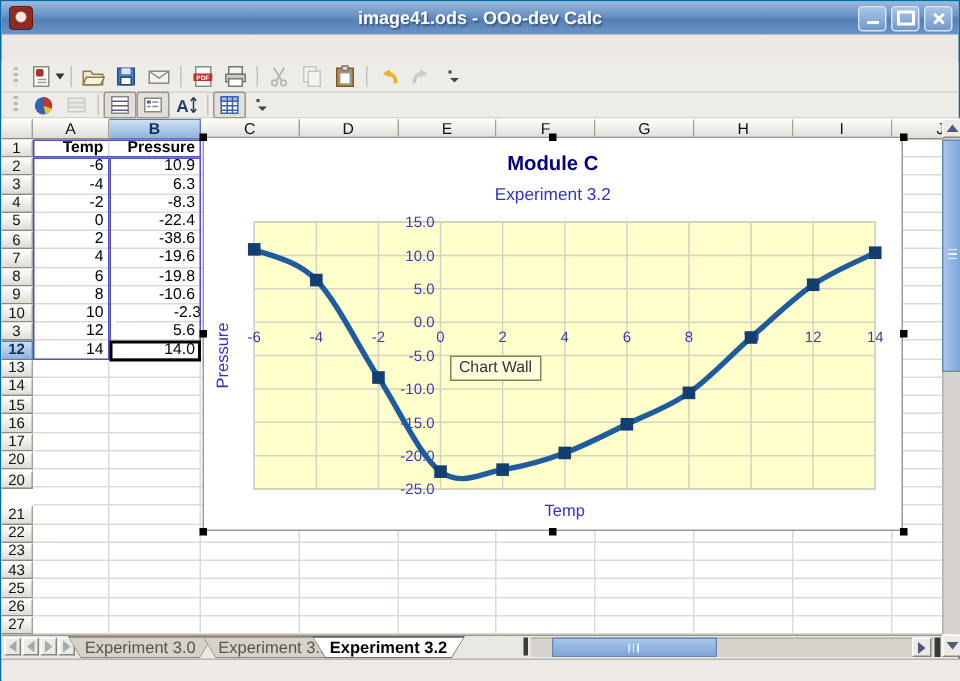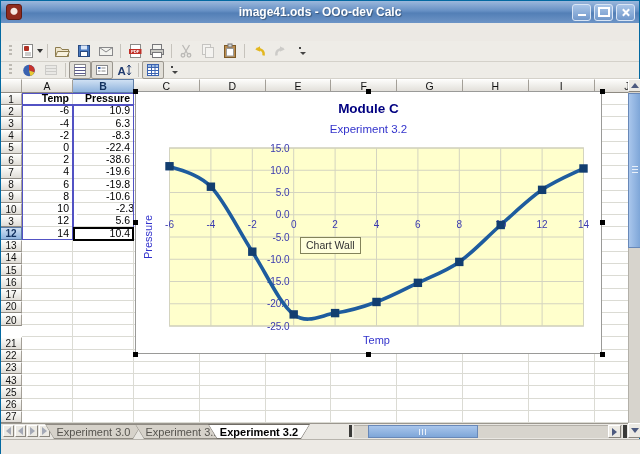--- a/index.html
+++ b/index.html
@@ -435,21 +435,21 @@
       <div class="cell" style="left: 133px; top: 136.22px; width: 65.8px; height: 12.222px;"></div>
       <div class="cell" style="left: 198.8px; top: 136.22px; width: 65.8px; height: 12.222px;"></div>
       <div class="cell" style="left: 264.6px; top: 136.22px; width: 65.8px; height: 12.222px;"></div>
       <div class="cell" style="left: 330.4px; top: 136.22px; width: 65.8px; height: 12.222px;"></div>
       <div class="cell" style="left: 396.2px; top: 136.22px; width: 65.8px; height: 12.222px;"></div>
       <div class="cell" style="left: 462px; top: 136.22px; width: 65.8px; height: 12.222px;"></div>
       <div class="cell" style="left: 527.8px; top: 136.22px; width: 65.8px; height: 12.222px;"></div>
       <div class="cell" style="left: 593.6px; top: 136.22px; width: 65.8px; height: 12.222px;"></div>
       <div class="hdr sel" style="left: 0px; top: 148.442px; width: 21px; height: 12.222px; font-size: 10px;">12</div>
       <div class="cell" style="left: 21px; top: 148.442px; width: 51px; height: 12.222px;">14</div>
-      <div class="cell" style="left: 72px; top: 148.442px; width: 61px; height: 12.222px;">10.4</div>
+      <div class="cell" style="left: 72px; top: 148.442px; width: 61px; height: 12.222px;">14.0</div>
       <div class="cell" style="left: 133px; top: 148.442px; width: 65.8px; height: 12.222px;"></div>
       <div class="cell" style="left: 198.8px; top: 148.442px; width: 65.8px; height: 12.222px;"></div>
       <div class="cell" style="left: 264.6px; top: 148.442px; width: 65.8px; height: 12.222px;"></div>
       <div class="cell" style="left: 330.4px; top: 148.442px; width: 65.8px; height: 12.222px;"></div>
       <div class="cell" style="left: 396.2px; top: 148.442px; width: 65.8px; height: 12.222px;"></div>
       <div class="cell" style="left: 462px; top: 148.442px; width: 65.8px; height: 12.222px;"></div>
       <div class="cell" style="left: 527.8px; top: 148.442px; width: 65.8px; height: 12.222px;"></div>
       <div class="cell" style="left: 593.6px; top: 148.442px; width: 65.8px; height: 12.222px;"></div>
       <div class="hdr" style="left: 0px; top: 160.664px; width: 21px; height: 12.222px; font-size: 10px;">13</div>
       <div class="cell" style="left: 21px; top: 160.664px; width: 51px; height: 12.222px;"></div>

